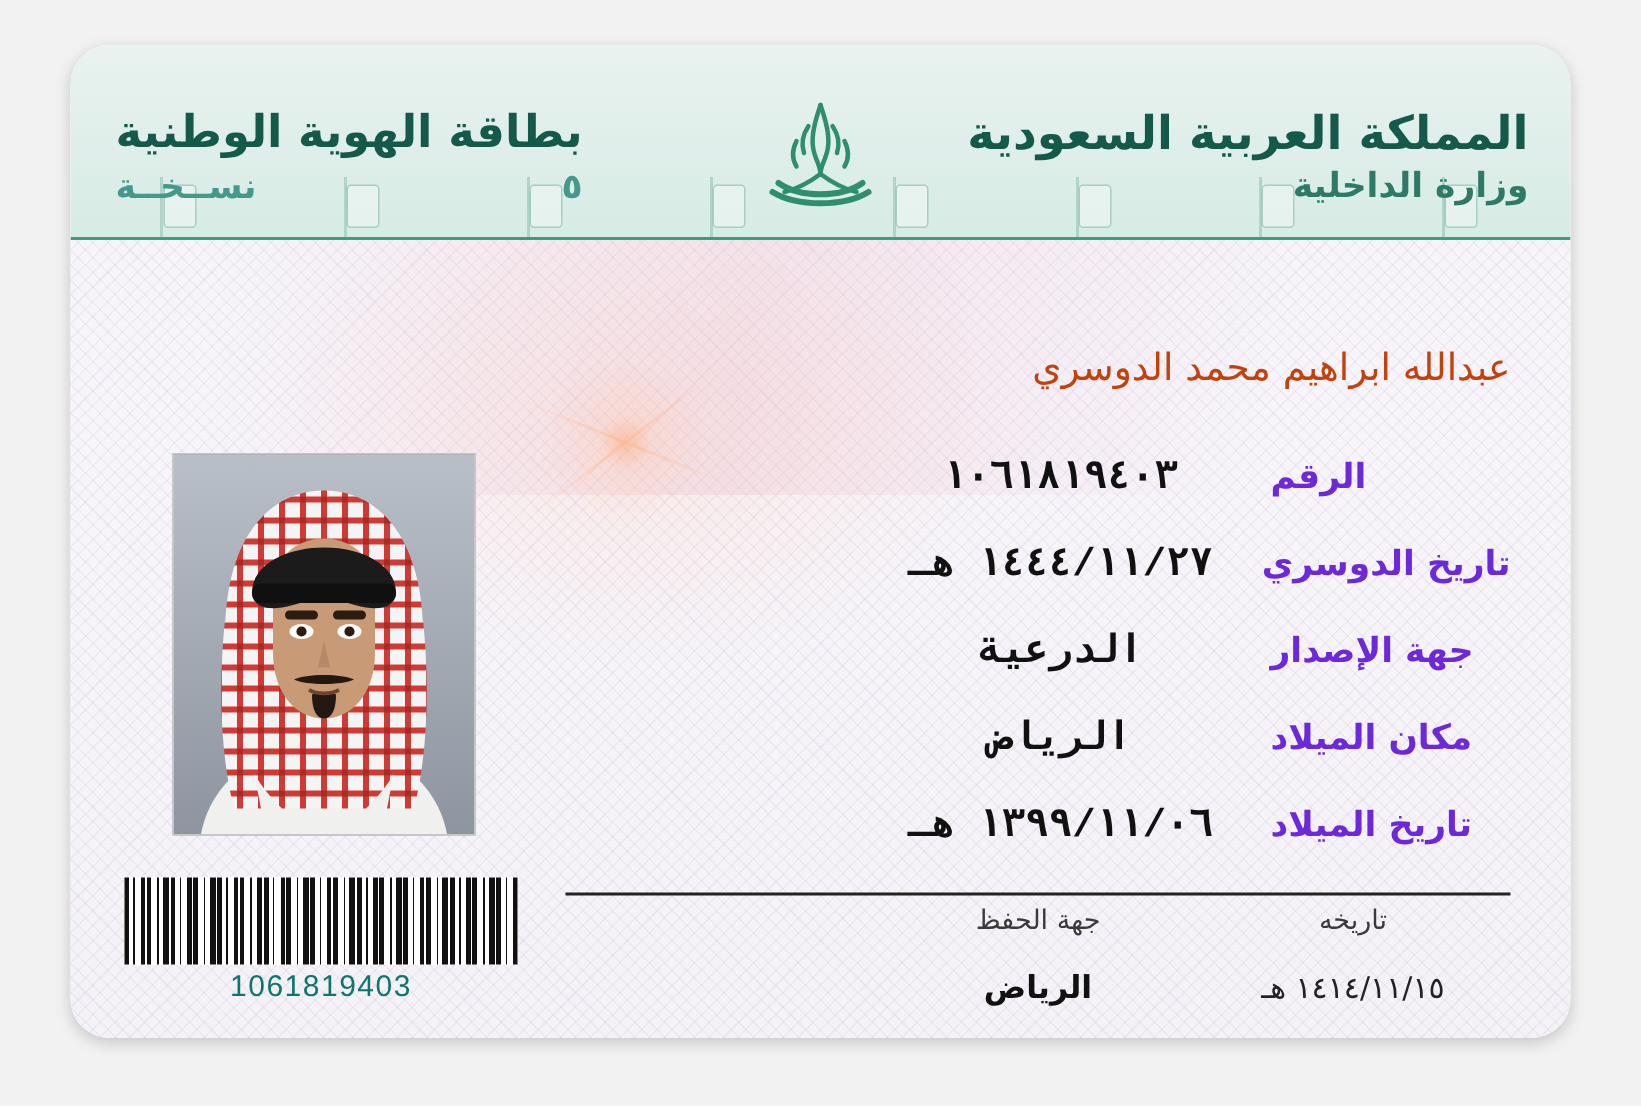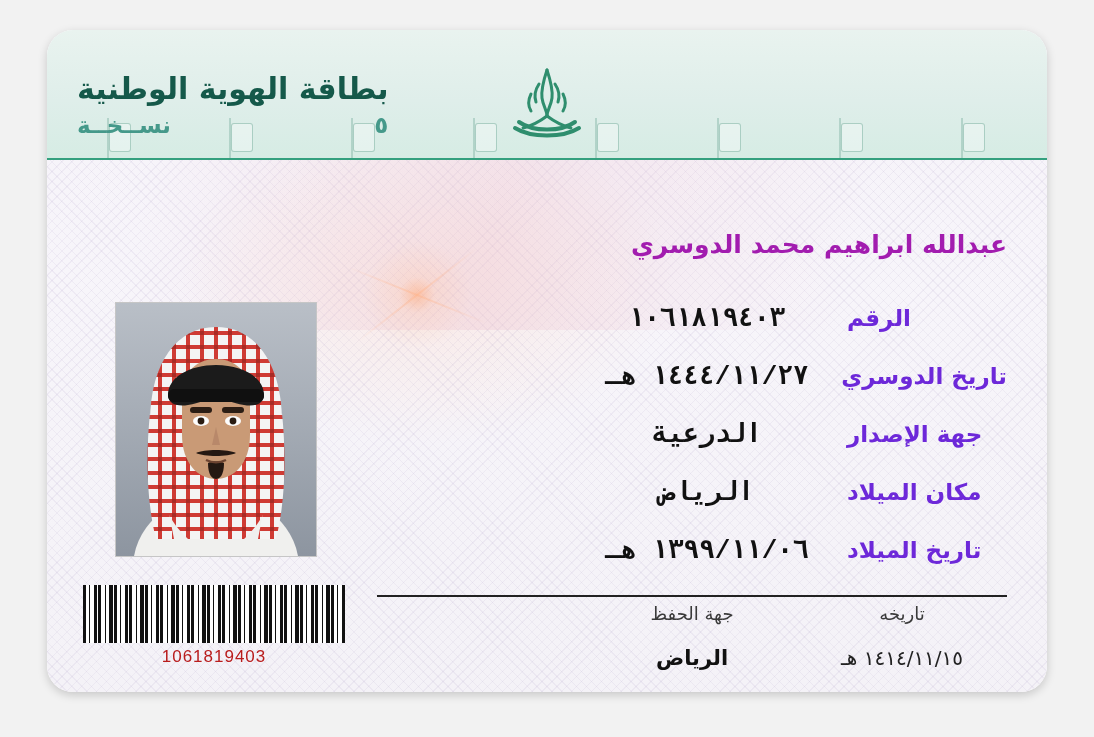--- a/index.html
+++ b/index.html
@@ -179,33 +179,33 @@
     background-color: #ffffff;
     background-image:
       repeating-linear-gradient(90deg,
         #111 0 3px, #fff 3px 6px, #111 6px 7px, #fff 7px 11px,
         #111 11px 14px, #fff 14px 15px, #111 15px 18px, #fff 18px 22px,
         #111 22px 23px, #fff 23px 26px, #111 26px 30px, #fff 30px 31px);
   }
   .barcode-num {
     margin-top: 4px;
     font-family: "Liberation Sans", sans-serif;
-    font-size: 17px;
-    color: #b91c1c;
+    font-size: 20px;
+    color: #0f766e;
     letter-spacing: 1px;
   }
 
   
   .holder-name {
     position: absolute;
     right: 40px;
     top: 200px;
     font-size: 25px;
-    font-weight: bold;
-    color: #a21caf;
+    font-weight: normal;
+    color: #c2410c;
     white-space: nowrap;
   }
 
   .fields {
     position: absolute;
     right: 40px;
     top: 272px;
     width: 440px;
   }
   .field-row {
@@ -280,20 +280,24 @@
         <i style="left:62px"></i>
           <i style="left:184px"></i>
           <i style="left:306px"></i>
         <i style="left:428px"></i>
           <i style="left:550px"></i>
           <i style="left:672px"></i>
         <i style="left:794px"></i>
           <i style="left:916px"></i>
       </div>
 
+      <div class="hdr-right">
+        <div class="hdr-kingdom">المملكة العربية السعودية</div>
+        <div class="hdr-ministry">وزارة الداخلية</div>
+      </div>
 
       <div class="emblem">
         <svg viewBox="0 0 92 82" width="92" height="82" aria-hidden="true">
           <g fill="none" stroke="currentColor" stroke-width="3" stroke-linecap="round">
             <path d="M46 6 C42 18 40 26 41 34 C42 42 46 46 46 52"></path>
             <path d="M46 52 C46 46 50 42 51 34 C52 26 50 18 46 6"></path>
             <path d="M38 20 C34 26 33 32 35 38"></path>
             <path d="M54 20 C58 26 59 32 57 38"></path>
             <path d="M30 30 C27 36 27 42 30 47"></path>
             <path d="M62 30 C65 36 65 42 62 47"></path>

